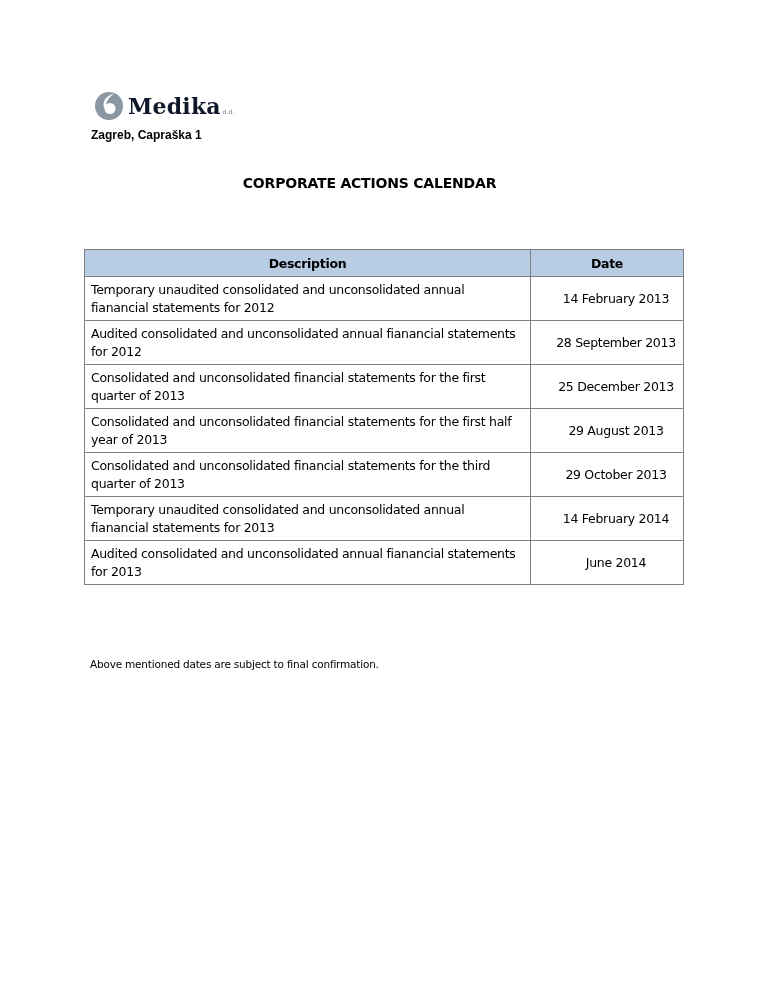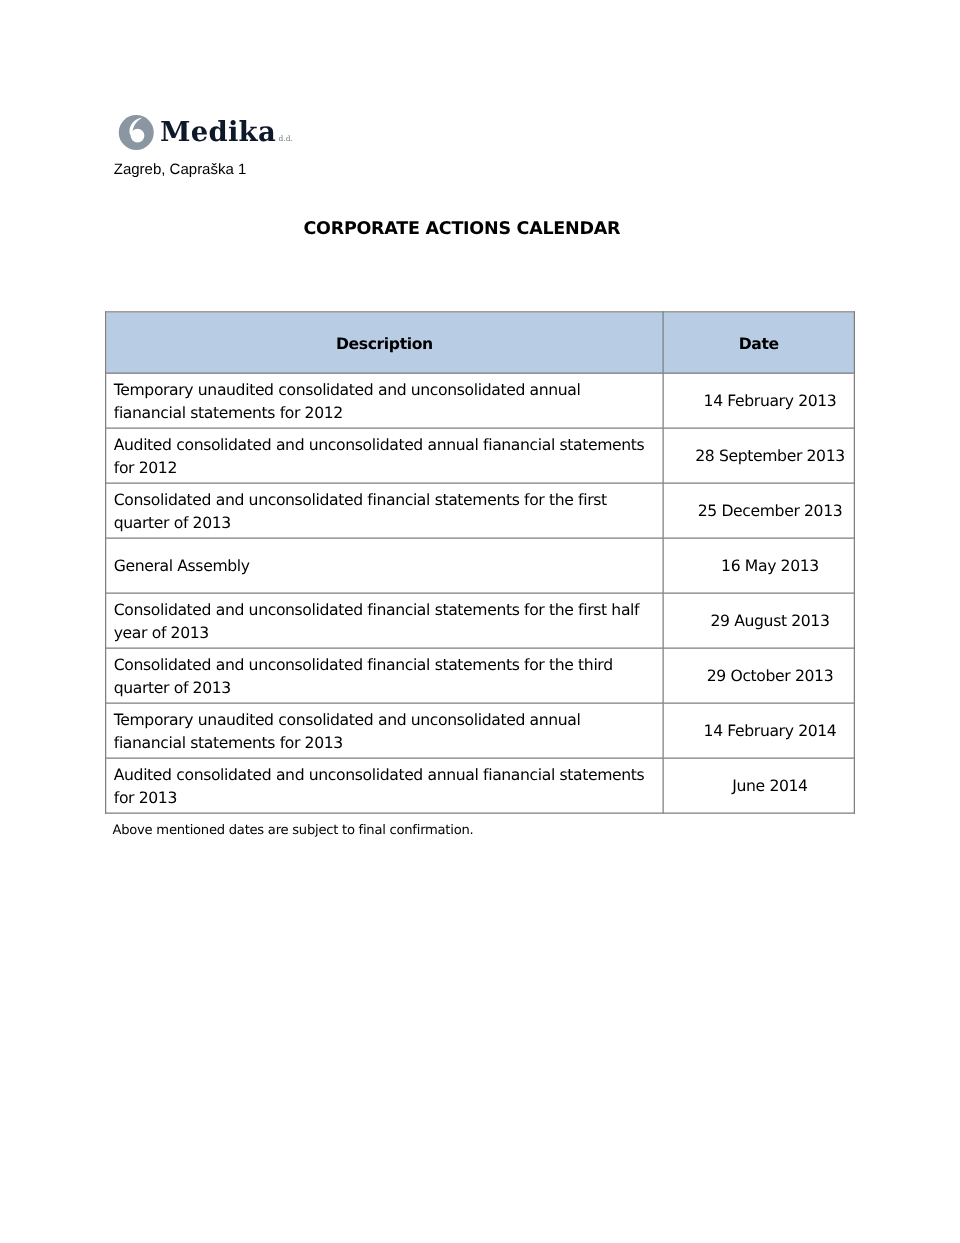--- a/index.html
+++ b/index.html
@@ -1,25 +1,25 @@
 <!DOCTYPE html>
 <html><head>
 <meta charset="utf-8">
 <style>
   html, body { margin:0; padding:0; background:#ffffff; }
   body { width:768px; height:994px; position:relative; overflow:hidden; font-family:"Liberation Sans", sans-serif; color:#000; }
   .logo { position:absolute; left:94px; top:90px; height:32px; display:flex; align-items:center; }
   .logo-mark { width:30px; height:30px; }
   .logo-word { font-family:"DejaVu Serif", serif; font-weight:bold; font-size:22px; color:#0f172a; margin-left:4px; letter-spacing:0.2px; }
   .logo-suffix { font-family:"DejaVu Serif", serif; font-size:6px; color:#6d7a85; margin-left:2px; margin-top:10px; }
-  .address { position:absolute; left:91px; top:128px; font-size:12px; font-family:"Liberation Sans", sans-serif; }
+  .address { position:absolute; left:91px; top:128px; font-size:12px; font-family:"Liberation Sans", sans-serif;font-weight:bold; }
   .title { position:absolute; left:0; width:739px; top:175px; text-align:center; font-family:"DejaVu Sans", sans-serif; font-weight:bold; font-size:14px; letter-spacing:-0.2px; }
   table.cal { position:absolute; left:84px; top:249px; width:600px; border-collapse:collapse; font-family:"DejaVu Sans", sans-serif; font-size:12.5px; letter-spacing:-0.3px; }
   table.cal th, table.cal td { border:1px solid #7f7f7f; }
-  table.cal th { background:#b8cce4; height:26px; font-weight:bold; font-size:12.5px; text-align:center; padding:11px; }
+  table.cal th { background:#b8cce4; height:26px; font-weight:bold; font-size:12.5px; text-align:center; padding:0; }
   table.cal td { height:43px; padding:0 6px; line-height:18px; vertical-align:middle; }
   table.cal td.desc { width:433px; text-align:left; }
   table.cal td.date { text-align:center;padding-left:24px; }
   .note { position:absolute; left:90px; top:658px; font-family:"DejaVu Sans", sans-serif; font-size:10.5px; letter-spacing:-0.2px;text-align:center; }
 </style>
 </head>
 <body>
 
 <div class="logo">
   <svg class="logo-mark" viewBox="0 0 30 30">
@@ -49,24 +49,20 @@
     </tr>
     <tr>
       <td class="desc">Audited consolidated and unconsolidated annual fianancial statements for 2012</td>
       <td class="date">28 September 2013</td>
     </tr>
     <tr>
       <td class="desc">Consolidated and unconsolidated financial statements for the first quarter of 2013</td>
       <td class="date">25 December 2013</td>
     </tr>
     <tr>
-      <td class="desc">General Assembly</td>
-      <td class="date">16 May 2013</td>
-    </tr>
-    <tr>
       <td class="desc">Consolidated and unconsolidated financial statements for the first half year of 2013</td>
       <td class="date">29 August 2013</td>
     </tr>
     <tr>
       <td class="desc">Consolidated and unconsolidated financial statements for the third quarter of 2013</td>
       <td class="date">29 October 2013</td>
     </tr>
     <tr>
       <td class="desc">Temporary unaudited consolidated and unconsolidated annual fianancial statements for 2013</td>
       <td class="date">14 February 2014</td>

